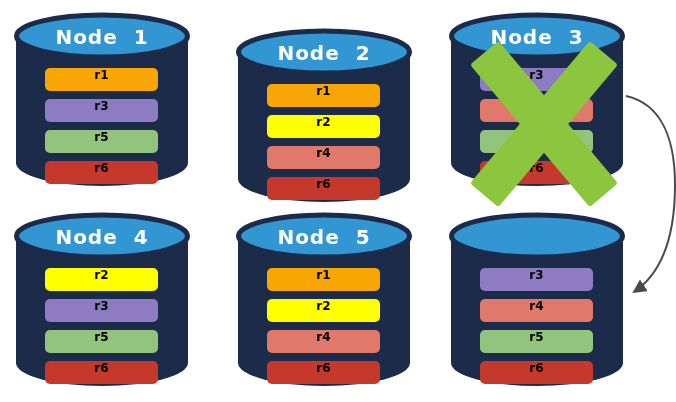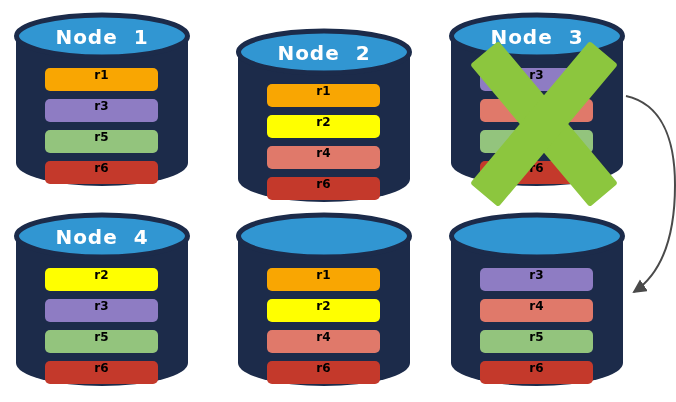--- a/index.html
+++ b/index.html
@@ -143,20 +143,21 @@
       <div class="bar" style="background: rgb(147, 196, 125);">r5</div>
       <div class="bar" style="background: rgb(196, 57, 43);">r6</div>
     </div>
   </div>
 
   <div class="node" style="left:235px;top:212px">
     <svg class="cyl" viewBox="0 0 178 178">
       <path d="M 3 24 L 3 151 A 86 23 0 0 0 175 151 L 175 24 Z" fill="#1C2B4A"></path>
       <ellipse cx="89" cy="24" rx="85.5" ry="21" fill="#3196D2" stroke="#1C2B4A" stroke-width="5"></ellipse>
     </svg>
+    <div class="node-title">Node  5</div>
     <div class="bars">
       <div class="bar" style="background: rgb(249, 166, 2);">r1</div>
       <div class="bar" style="background: rgb(255, 255, 0);">r2</div>
       <div class="bar" style="background: rgb(224, 121, 106);">r4</div>
       <div class="bar" style="background: rgb(196, 57, 43);">r6</div>
     </div>
   </div>
 
   <div class="node" style="left:448px;top:212px">
     <svg class="cyl" viewBox="0 0 178 178">

